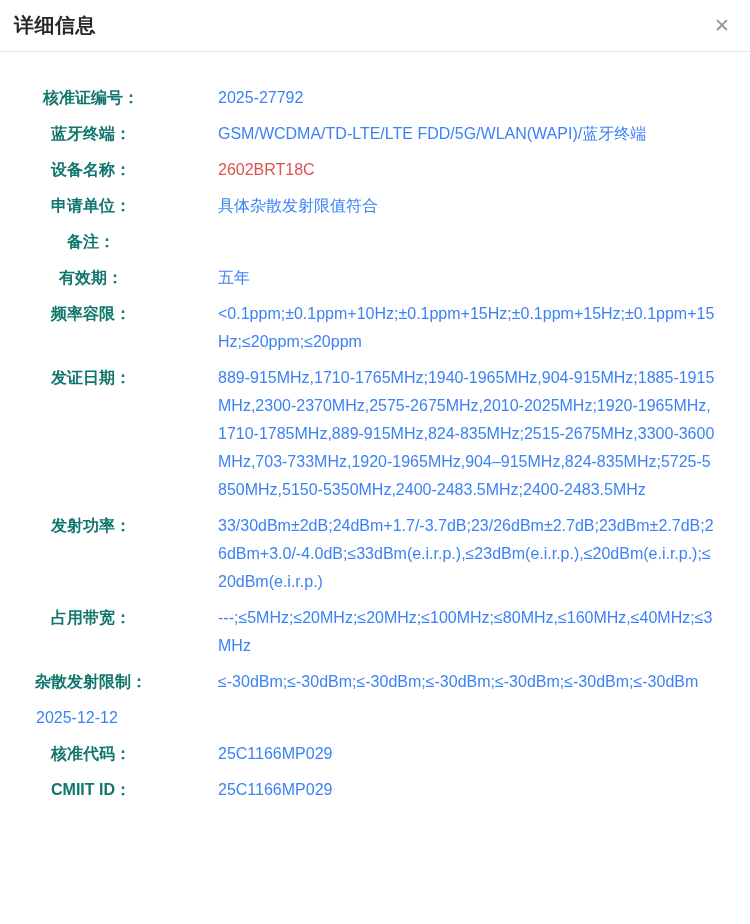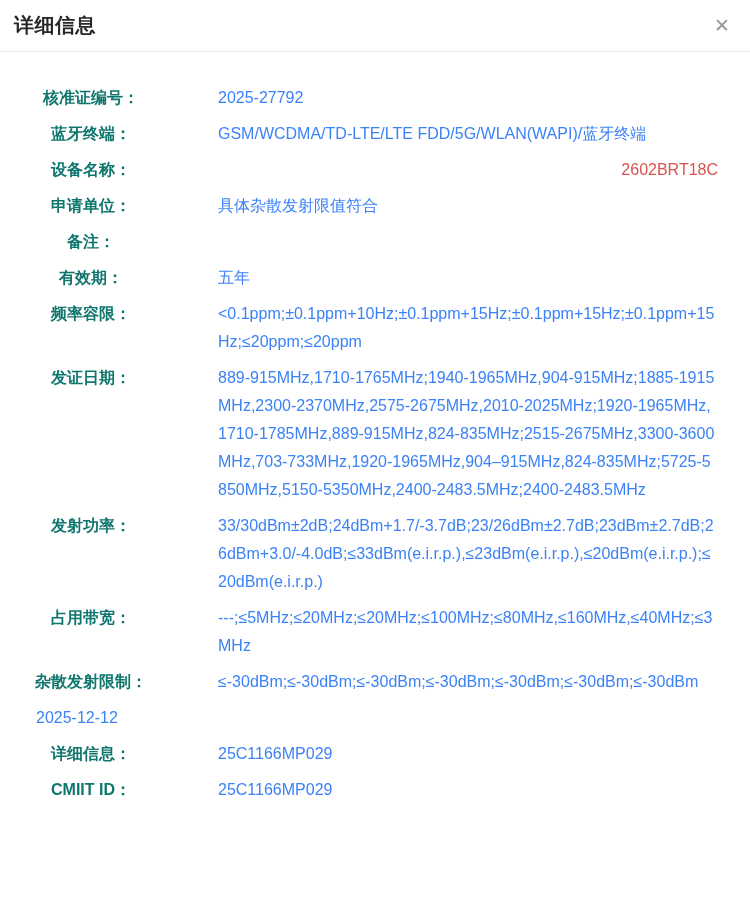--- a/index.html
+++ b/index.html
@@ -82,21 +82,21 @@
       <div class="field-row">
         <div class="field-label">核准证编号：</div>
         <div class="field-value">2025-27792</div>
       </div>
       <div class="field-row">
         <div class="field-label">蓝牙终端：</div>
         <div class="field-value">GSM/WCDMA/TD-LTE/LTE FDD/5G/WLAN(WAPI)/蓝牙终端</div>
       </div>
       <div class="field-row">
         <div class="field-label">设备名称：</div>
-        <div class="field-value" style="color: rgb(217, 83, 79); text-align: right;">2602BRT18C</div>
+        <div class="field-value" style="color: rgb(217, 83, 79);">2602BRT18C</div>
       </div>
       <div class="field-row">
         <div class="field-label">申请单位：</div>
         <div class="field-value">具体杂散发射限值符合</div>
       </div>
       <div class="field-row">
         <div class="field-label">备注：</div>
       </div>
       <div class="field-row">
         <div class="field-label">有效期：</div>
@@ -119,21 +119,21 @@
         <div class="field-value">---;≤5MHz;≤20MHz;≤20MHz;≤100MHz;≤80MHz,≤160MHz,≤40MHz;≤3MHz</div>
       </div>
       <div class="field-row">
         <div class="field-label">杂散发射限制：</div>
         <div class="field-value">≤-30dBm;≤-30dBm;≤-30dBm;≤-30dBm;≤-30dBm;≤-30dBm;≤-30dBm</div>
       </div>
       <div class="field-row">
         <div class="field-value">2025-12-12</div>
       </div>
       <div class="field-row">
-        <div class="field-label">详细信息：</div>
+        <div class="field-label">核准代码：</div>
         <div class="field-value">25C1166MP029</div>
       </div>
       <div class="field-row">
         <div class="field-label">CMIIT ID：</div>
         <div class="field-value">25C1166MP029</div>
       </div>
     </div>
 </div>
 
 </body></html>

